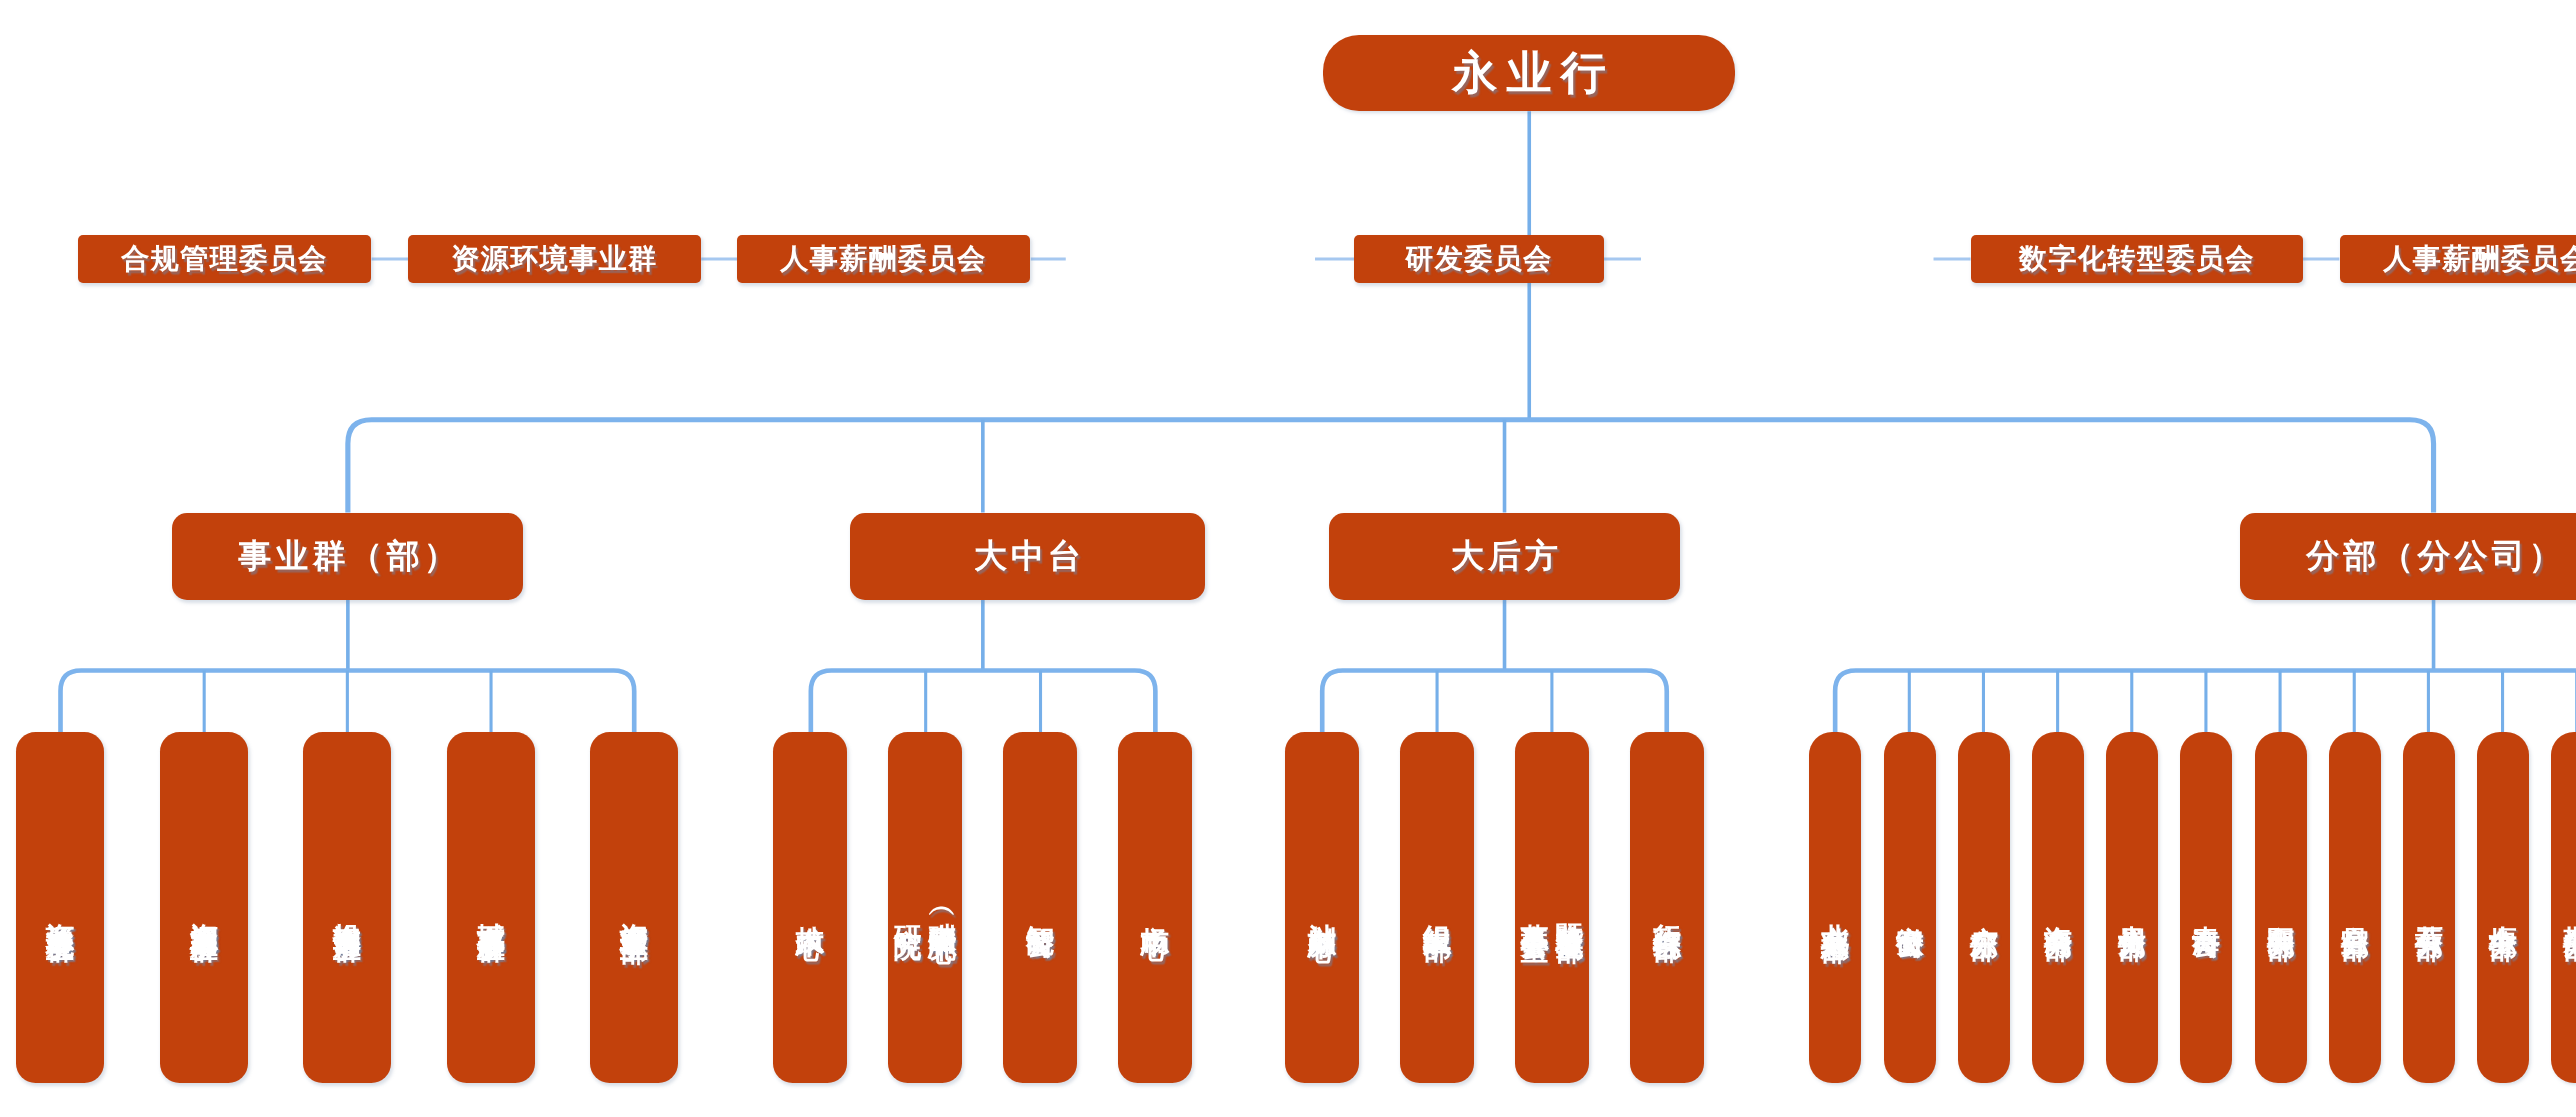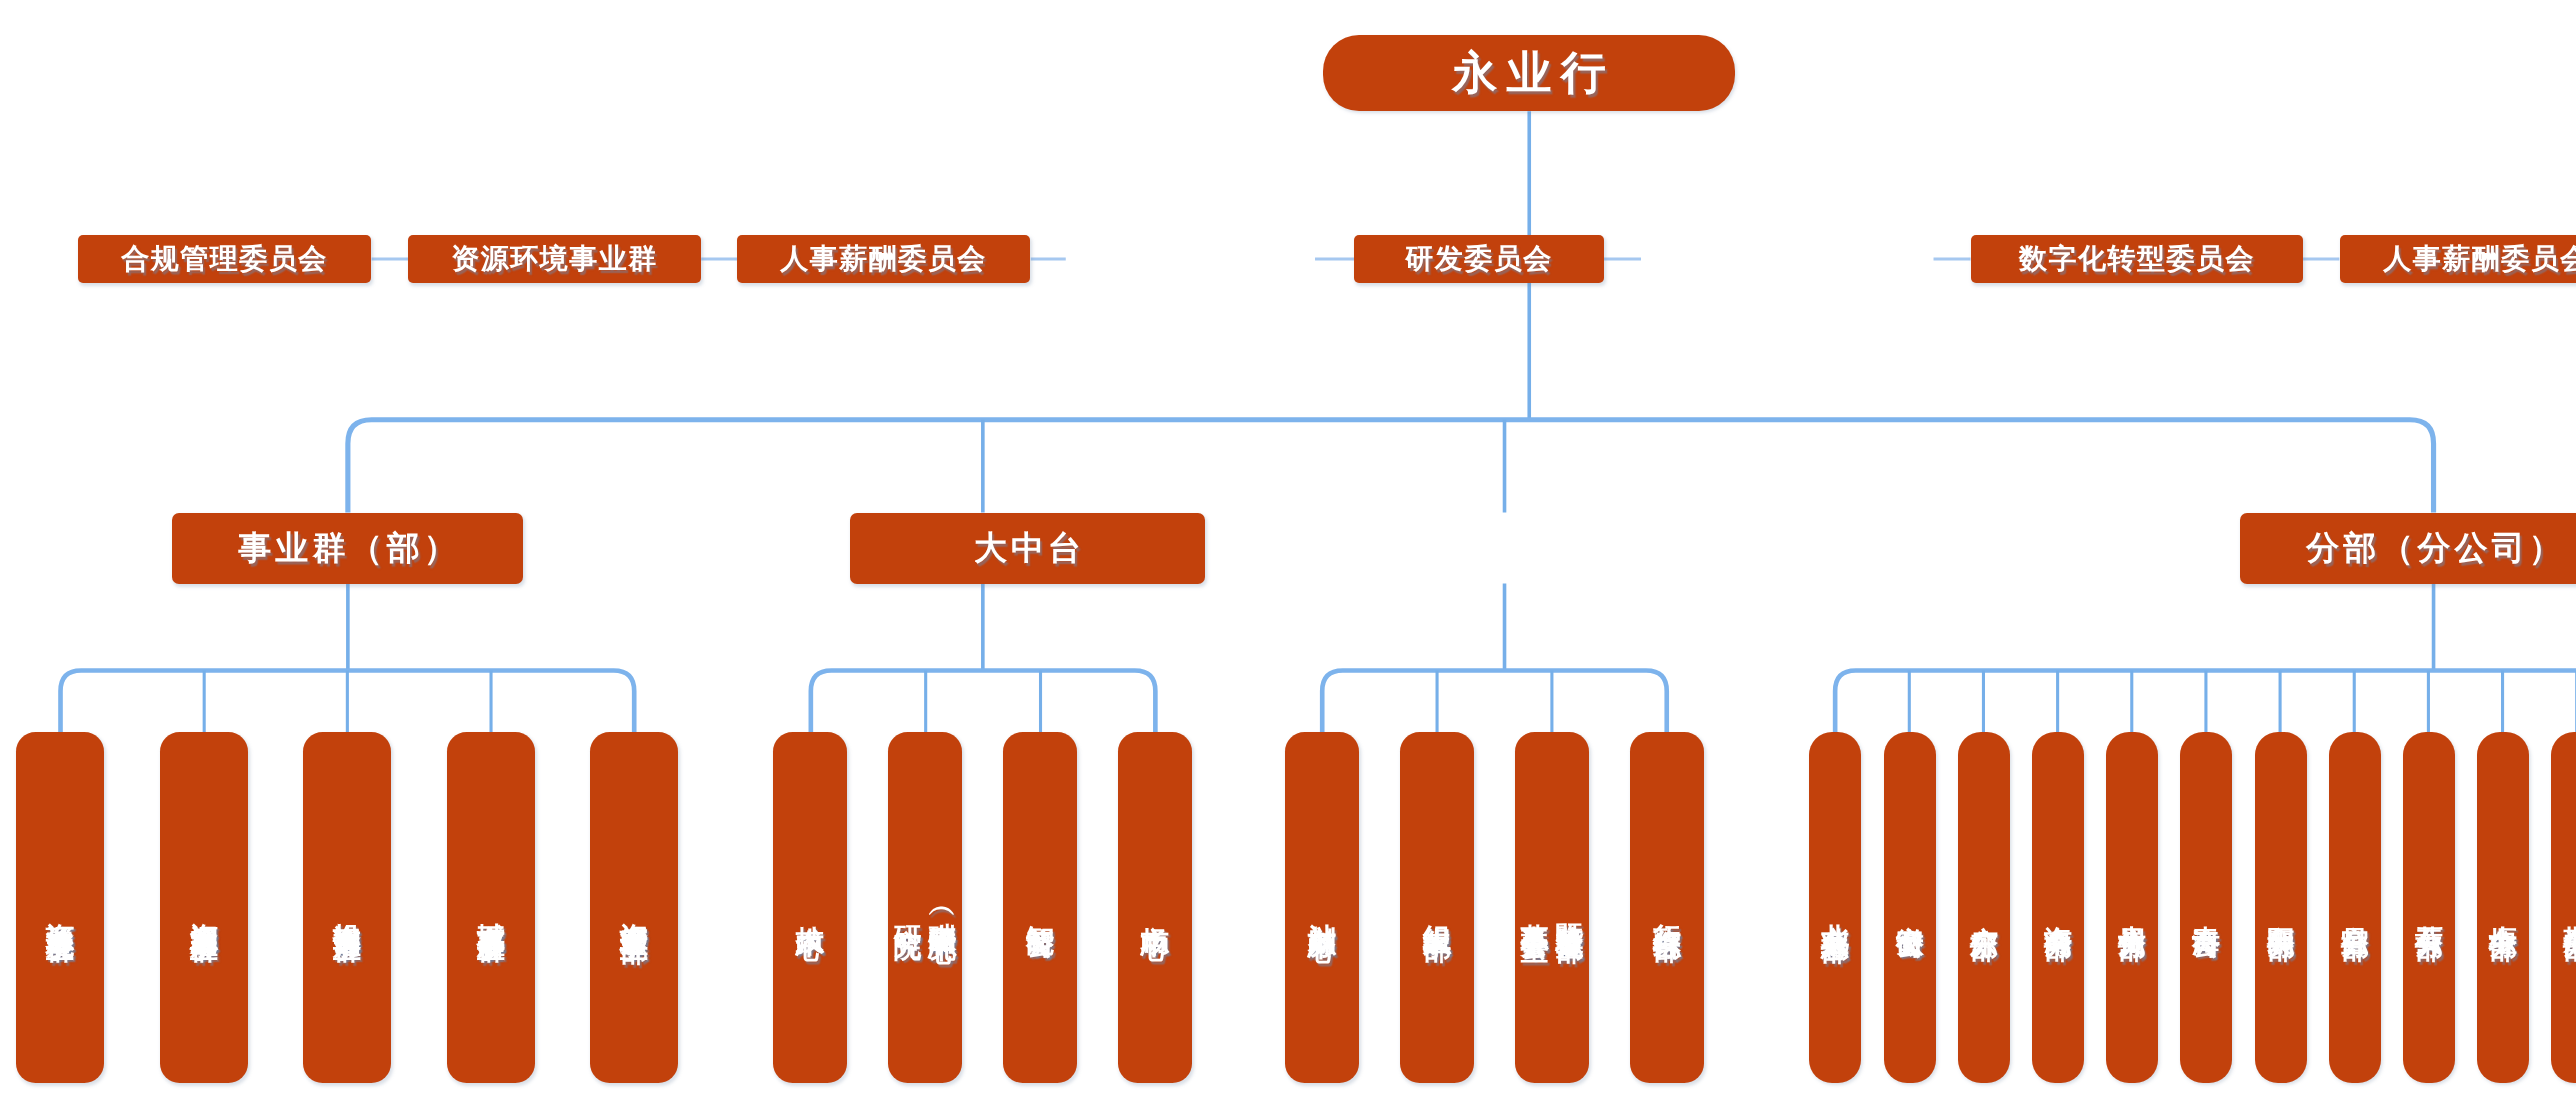--- a/index.html
+++ b/index.html
@@ -26,22 +26,22 @@
     top:35px;height:76px;
     border-radius:36px;
     font-size:45px;letter-spacing:9.3px;padding-left:9.3px;
   }
   .committee{
     top:235px;height:48px;
     border-radius:5px;
     font-size:28px;letter-spacing:1.5px;
   }
   .branch{
-    top:513px;height:71px;
-    border-radius:7px;
+    top:513px;height:87px;
+    border-radius:15px;
     font-size:33px;letter-spacing:4.1px;padding-left:4.1px;
   }
   .leaf{
     top:732px;height:351px;
     border-radius:19.6px;
     font-size:28px;
   }
   .leaf.narrow{border-radius:23px;}
   .leaf .label{
     writing-mode:vertical-lr;
@@ -84,20 +84,21 @@
 
   <div class="node committee" style="left:78px;width:293px;">合规管理委员会</div>
   <div class="node committee" style="left:408px;width:293px;">资源环境事业群</div>
   <div class="node committee" style="left:737px;width:293px;">人事薪酬委员会</div>
   <div class="node committee" style="left:1354px;width:250px;">研发委员会</div>
   <div class="node committee" style="left:1971px;width:332px;">数字化转型委员会</div>
   <div class="node committee" style="left:2340px;width:293px;">人事薪酬委员会</div>
 
   <div class="node branch" style="left:172px;width:351px;">事业群（部）</div>
   <div class="node branch" style="left:850px;width:355px;">大中台</div>
+  <div class="node branch" style="left:1329px;width:351px;">大后方</div>
   <div class="node branch" style="left:2240px;width:388px;">分部（分公司）</div>
 
   <div class="node leaf" style="left:16px;width:88px;">
       <span class="label">资源环境事业群</span>
     </div>
   <div class="node leaf" style="left:160px;width:88px;">
       <span class="label">资源利用事业群</span>
     </div>
   <div class="node leaf" style="left:303px;width:88px;">
       <span class="label">投资咨询事业群</span>

